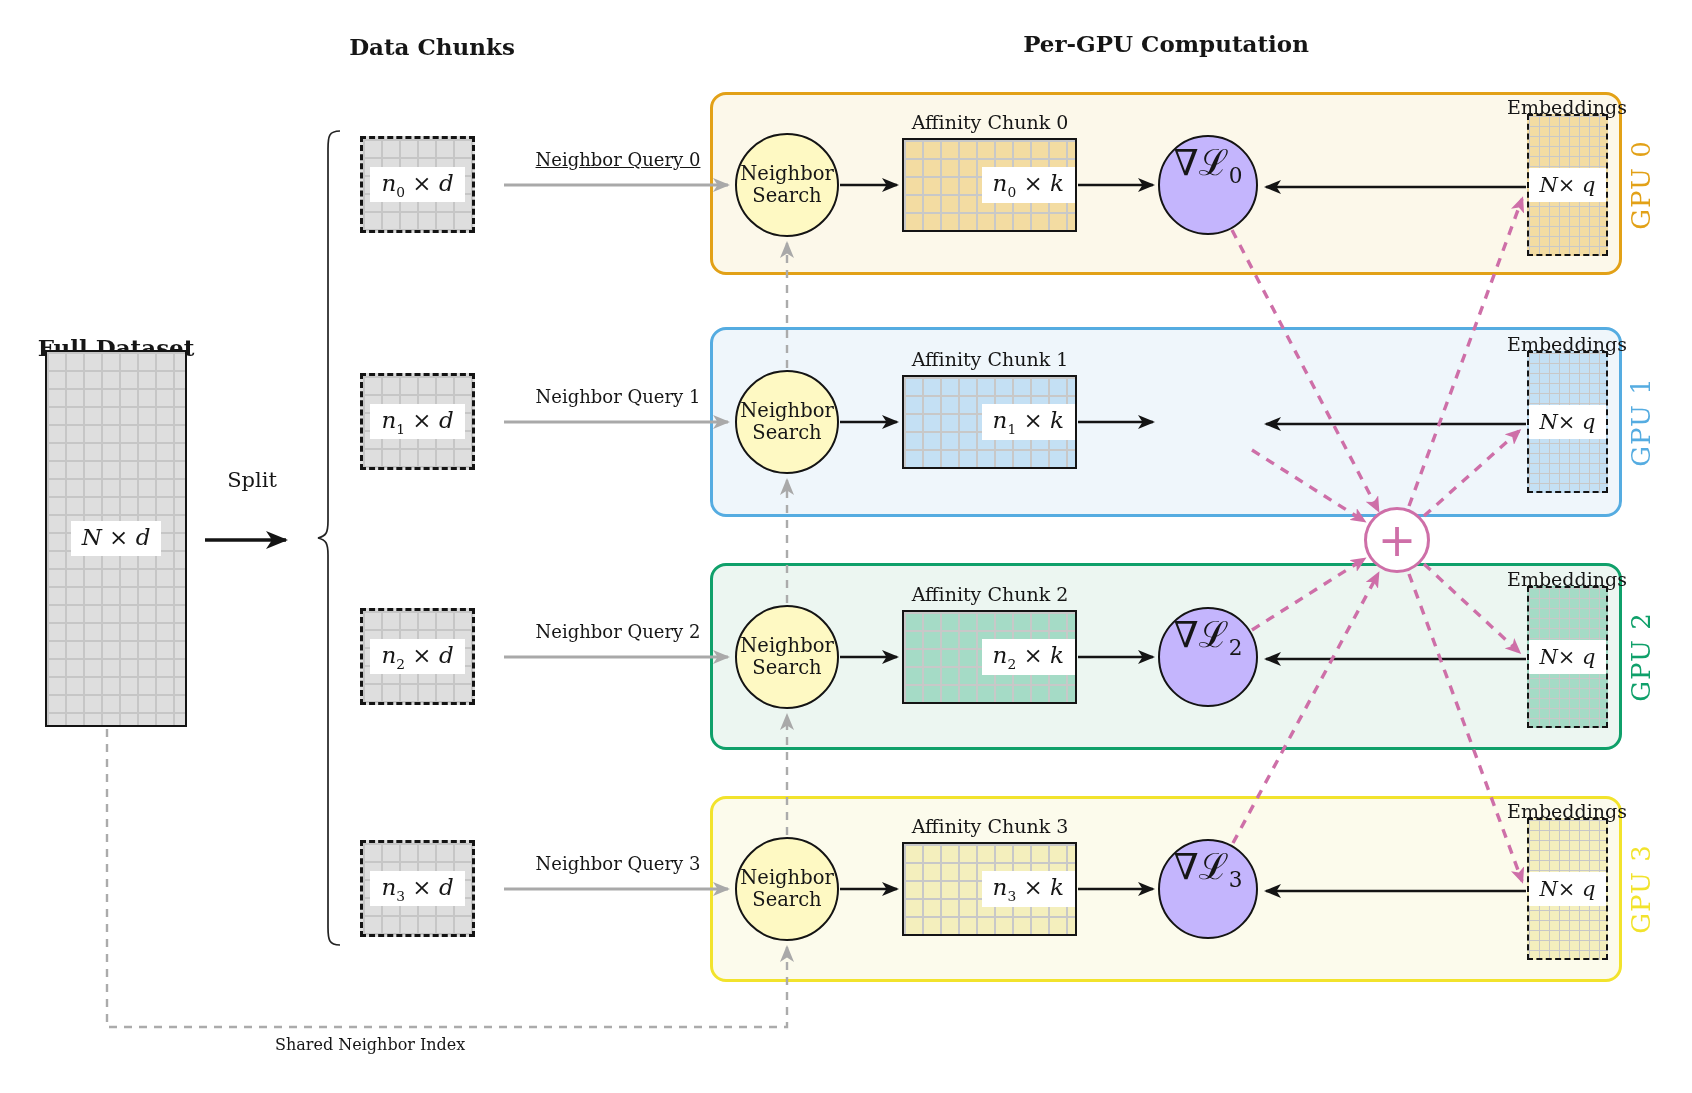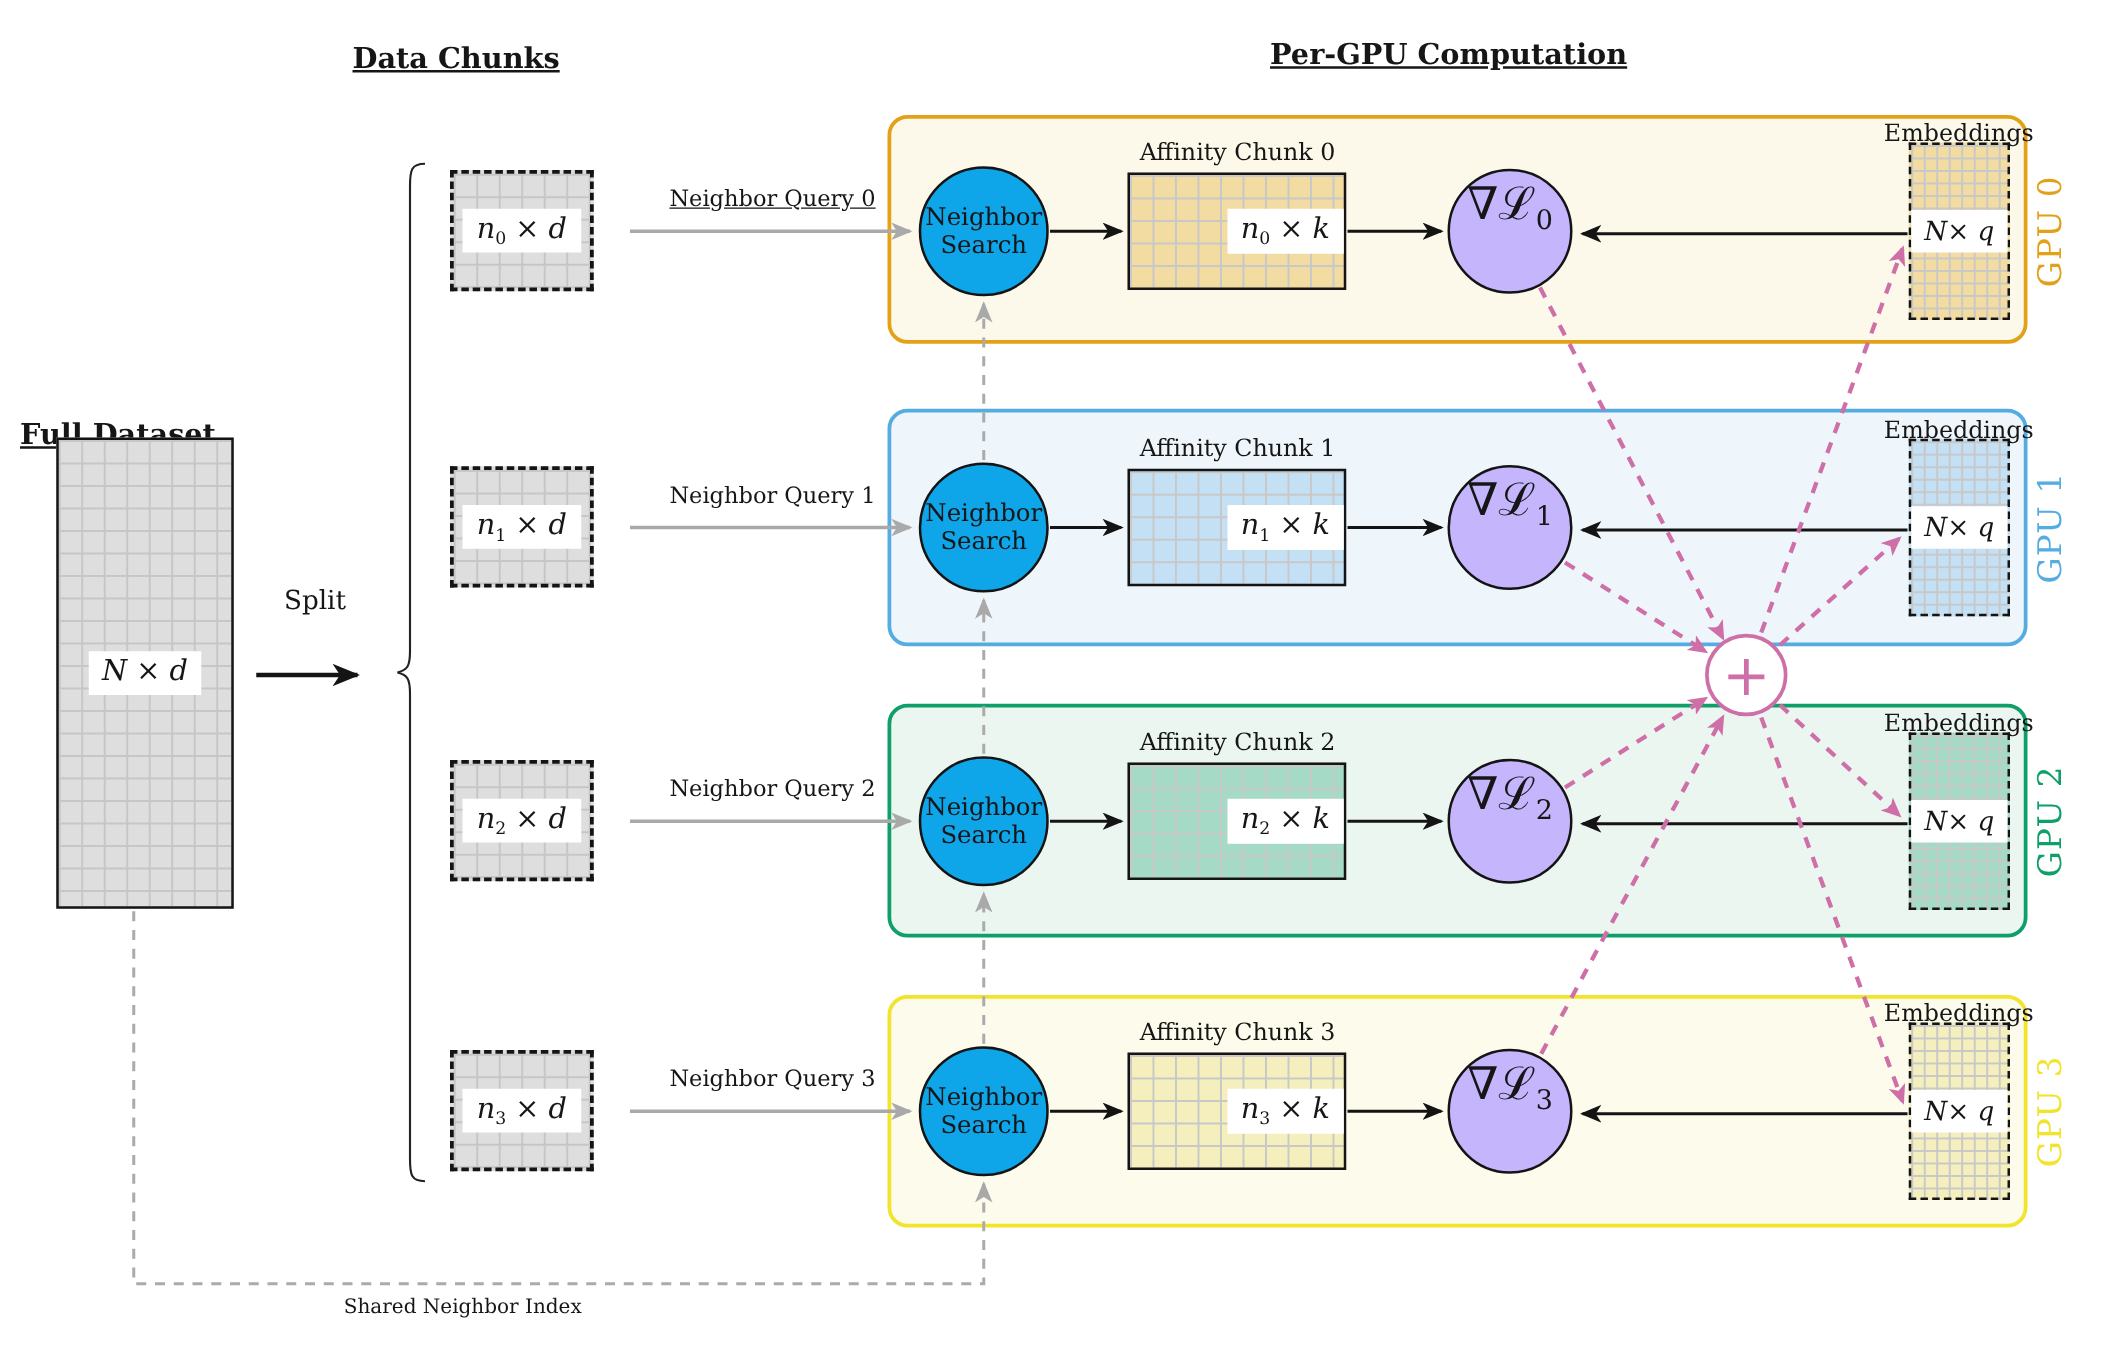--- a/index.html
+++ b/index.html
@@ -1,38 +1,38 @@
 <!DOCTYPE html>
 <html><head>
 <meta charset="utf-8">
 <style>
   html,body{margin:0;padding:0;background:#ffffff;}
   #canvas{position:relative;width:1692px;height:1093px;background:#ffffff;overflow:hidden;
           font-family:"DejaVu Serif","Liberation Serif",serif;color:#161616;}
   .abs{position:absolute;}
-  .ttl{font-weight:bold;font-size:23px;text-align:left;text-decoration:underline;}
+  .ttl{font-weight:bold;font-size:23px;text-align:center;}
   .row{position:absolute;left:710px;width:912px;border-radius:16px;
        border:3.5px solid var(--b);background:var(--bg);box-sizing:border-box;}
   .grid18{background-image:linear-gradient(var(--gl) 1.6px, transparent 1.6px),
           linear-gradient(90deg, var(--gl) 1.6px, transparent 1.6px);
           background-size:18px 18px;}
   .grid10{background-image:linear-gradient(var(--gl) 1.3px, transparent 1.3px),
           linear-gradient(90deg, var(--gl) 1.3px, transparent 1.3px);
           background-size:10px 10px;}
   .graybox{--f:#DEDEDE;--gl:#C6C6C6;}
   .colbox{--gl:#C8C8C8;}
   .fillbox{background-color:var(--f);}
   .chunk{position:absolute;left:360px;width:115px;height:97px;box-sizing:border-box;
          border:3px dashed #141414;display:flex;align-items:center;justify-content:center;}
   .dataset{position:absolute;left:45px;top:350px;width:142px;height:377px;box-sizing:border-box;
          border:2.6px solid #141414;display:flex;align-items:center;justify-content:center;}
   .chip{background:#ffffff;padding:3px 11px;font-size:23px;font-style:italic;white-space:nowrap;}
   .chip sub{font-size:0.6em;font-style:normal;}
   .nscircle{position:absolute;left:735px;width:104px;height:104px;border-radius:50%;box-sizing:border-box;
-            background:#0ea5e9;border:2.7px solid #141414;display:flex;align-items:center;
+            background:#fef9c3;border:2.7px solid #141414;display:flex;align-items:center;
             justify-content:center;text-align:center;font-size:19.5px;line-height:1.15;}
   .gradcircle{position:absolute;left:1158px;width:100px;height:100px;border-radius:50%;box-sizing:border-box;
             background:#c4b5fd;border:2.7px solid #141414;display:flex;align-items:flex-start;
             justify-content:center;font-size:36px;}
   .gradcircle sub{font-size:0.6em;}
   .boxtitle{position:absolute;font-size:19px;text-align:center;white-space:nowrap;}
   .affbox{position:absolute;left:902px;width:175px;height:94px;box-sizing:border-box;
           border:2.6px solid #141414;display:flex;align-items:center;justify-content:flex-end;}
   .embbox{position:absolute;left:1527px;width:81px;height:142px;box-sizing:border-box;
           border:2.6px dashed #141414;}
@@ -104,23 +104,20 @@
   </div>
   <div class="gpulabel" style="top: 170px; --b: #E2A117; --bg: #FCF8EA; --f: #F3DCA2;">GPU 0</div>
 
   <div class="nscircle" style="top:370px;">
     <span><span>Neighbor</span><br><span>Search</span></span>
   </div>
   <div class="boxtitle" style="left:900px;top:348px;width:180px;">Affinity Chunk 1</div>
   <div class="affbox colbox fillbox grid18" style="top: 375px; --b: #55ACE1; --bg: #EFF6FB; --f: #C4E0F4;">
     <span class="chip"><span>n</span><sub>1</sub><span> × k</span></span>
   </div>
-  <div class="gradcircle" style="top:372px;">
-    <span><span>∇ℒ</span><sub>1</sub></span>
-  </div>
   <div class="boxtitle" style="left:1487px;top:333px;width:160px;">Embeddings</div>
   <div class="embbox colbox fillbox grid10" style="top: 351px; --b: #55ACE1; --bg: #EFF6FB; --f: #C4E0F4;">
     <div class="embband">
         <span>N</span>
         <sub></sub>
         <span> × q</span>
       </div>
   </div>
   <div class="gpulabel" style="top: 407px; --b: #55ACE1; --bg: #EFF6FB; --f: #C4E0F4;">GPU 1</div>
 

